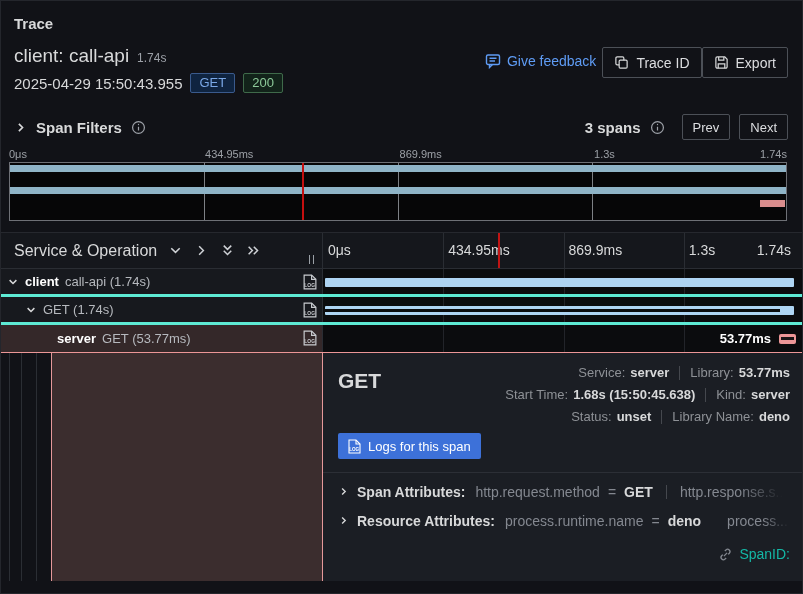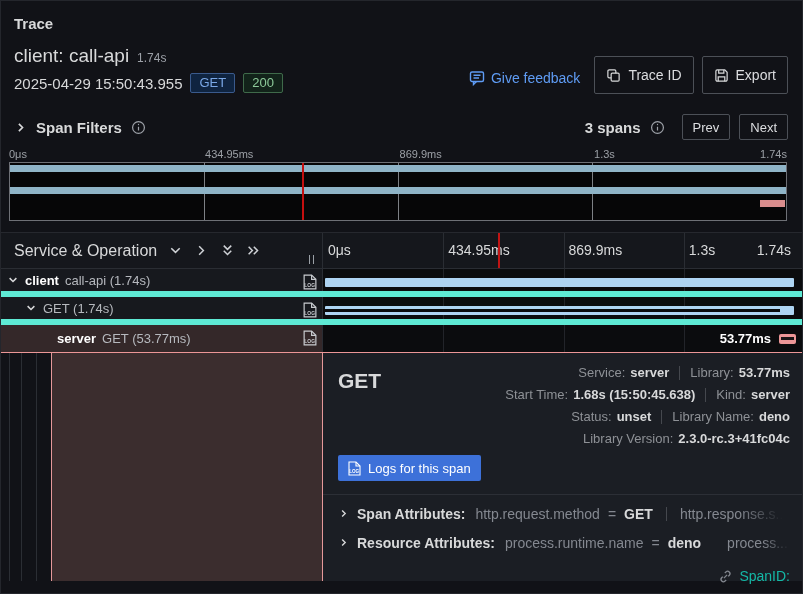--- a/index.html
+++ b/index.html
@@ -13,23 +13,23 @@
   .panel-title { position:absolute; left:13px; top:14px; font-size:15px; font-weight:700; }
   .trace-header { position:absolute; left:13px; right:14px; top:44px; height:58px; display:flex; justify-content:space-between; }
   .trace-title-row { display:flex; align-items:baseline; gap:8px; }
   .trace-name { font-size:19px; font-weight:400; color:#d8d9da; }
   .trace-dur { font-size:12px; color:#9da1a8; }
   .trace-sub-row { margin-top:6px; display:flex; align-items:center; gap:8px; }
   .trace-ts { font-size:15px; color:#d8d9da; }
   .badge { font-size:13px; padding:1px 8px 2px; border-radius:2px; border:1px solid; }
   .badge.get { color:#7aa7e6; border-color:#3a5a8c; background:#0f2440; }
   .badge.ok  { color:#8cc999; border-color:#3f6a4a; background:#12231a; }
-  .hdr-actions { display:flex; align-items:center; gap:8px; padding-top:2px; }
+  .hdr-actions { display:flex; align-items:flex-start; padding-top:2px; }
   .link-feedback { display:flex; align-items:center; gap:6px; color:#5f9cf5; font-size:14px; font-weight:500; cursor:pointer; margin-right:6px; margin-top:6px; }
-  .btn { display:flex; align-items:center; gap:7px; height:38px; padding:0 11px; background:transparent;
+  .btn { display:flex; align-items:center; gap:7px; height:31px; padding:0 11px; background:transparent;
          border:1px solid #4c5057; border-radius:2px; color:#dcdde0; font-size:14px; font-weight:500;
          font-family:inherit; cursor:pointer; }
   .btn-sm { height:26px; padding:0 10px; font-size:13px; }
   
   .filters { position:absolute; left:13px; right:14px; top:110px; height:32px; display:flex; justify-content:space-between; align-items:center; }
   .filters-left { display:flex; align-items:center; gap:9px; cursor:pointer; }
   .filters-title { font-size:15px; font-weight:700; }
   .filters-right { display:flex; align-items:center; gap:9px; }
   .match-count { font-size:15px; font-weight:700; }
   .icon { display:inline-flex; color:#9da1a8; }
@@ -50,21 +50,21 @@
   .head-icon { display:inline-flex; color:#cfd2d6; cursor:pointer; }
   .resizer { position:absolute; right:8px; bottom:4px; display:flex; gap:2.5px; cursor:col-resize; }
   .resizer i { width:1.5px; height:9px; background:#9aa0a6; }
   .time-head { flex:1; position:relative; font-size:14px; color:#d8d9da; }
   .gl { position:absolute; top:0; bottom:0; width:1px; background:#2a2d33; }
   .track-gl { position:absolute; top:0; bottom:0; width:1px; background:#222429; }
   .time-head span { position:absolute; top:9px; }
   .cursor-red { position:absolute; top:0; bottom:0; width:2px; background:#c11414; }
   
   .rows { position:absolute; left:0; top:268px; width:803px; }
-  .row { height:28px; display:flex; border-bottom:6px solid #5eead4; cursor:pointer; }
+  .row { height:28px; display:flex; border-bottom:3px solid #5eead4; cursor:pointer; }
   .row-name { width:322px; position:relative; display:flex; align-items:center; gap:6px; background:#17191e; border-right:1px solid #2a2d33; font-size:13px; }
   .row-track { flex:1; position:relative; background:#0b0c0e; }
   .svc { font-weight:700; color:#ffffff; white-space:nowrap; }
   .op { color:#b6b9be; white-space:nowrap; }
   .log-badge { position:absolute; right:5px; top:5px; }
   .row.sel { border-bottom:1px solid #ec9697; }
   .row.sel .row-name { background:#33272a; background-color:#342829; }
   .bar-blue { position:absolute; left:2px; right:10px; top:9px; height:9px; background:#aed4f2; border-radius:1px; }
   .bar-stripe { position:absolute; left:0; width:97%; top:3px; height:3px; background:#0b0c0e; }
   .srv-track { display:flex; align-items:center; justify-content:flex-end; gap:8px; padding-right:8px; font-size:13px; }
@@ -347,24 +347,20 @@
             <span class="ov-label">Kind:</span>
             <span class="ov-val">server</span>
           </div>
           <div class="ov-line">
             <span class="ov-label">Status:</span>
             <span class="ov-val">unset</span>
             <span class="vdiv"></span>
             <span class="ov-label">Library Name:</span>
             <span class="ov-val">deno</span>
           </div>
-          <div class="ov-line">
-            <span class="ov-label">Library Version:</span>
-            <span class="ov-val">2.3.0-rc.3+41fc04c</span>
-          </div>
         </div>
       </div>
 
       <button class="logs-btn">
         <span class="icon" style="color:#fff">
           <svg width="13" height="15" viewBox="0 0 13 15">
               <path d="M1 1h7l4 4v9H1z" fill="none" stroke="#ffffff" stroke-width="1.1"></path>
               <path d="M8 1v4h4" fill="none" stroke="#ffffff" stroke-width="1.1"></path>
               <text x="6.2" y="12.2" font-size="4.6" font-weight="bold" fill="#ffffff" text-anchor="middle" font-family="Liberation Sans, sans-serif">LOG</text>
             </svg>

